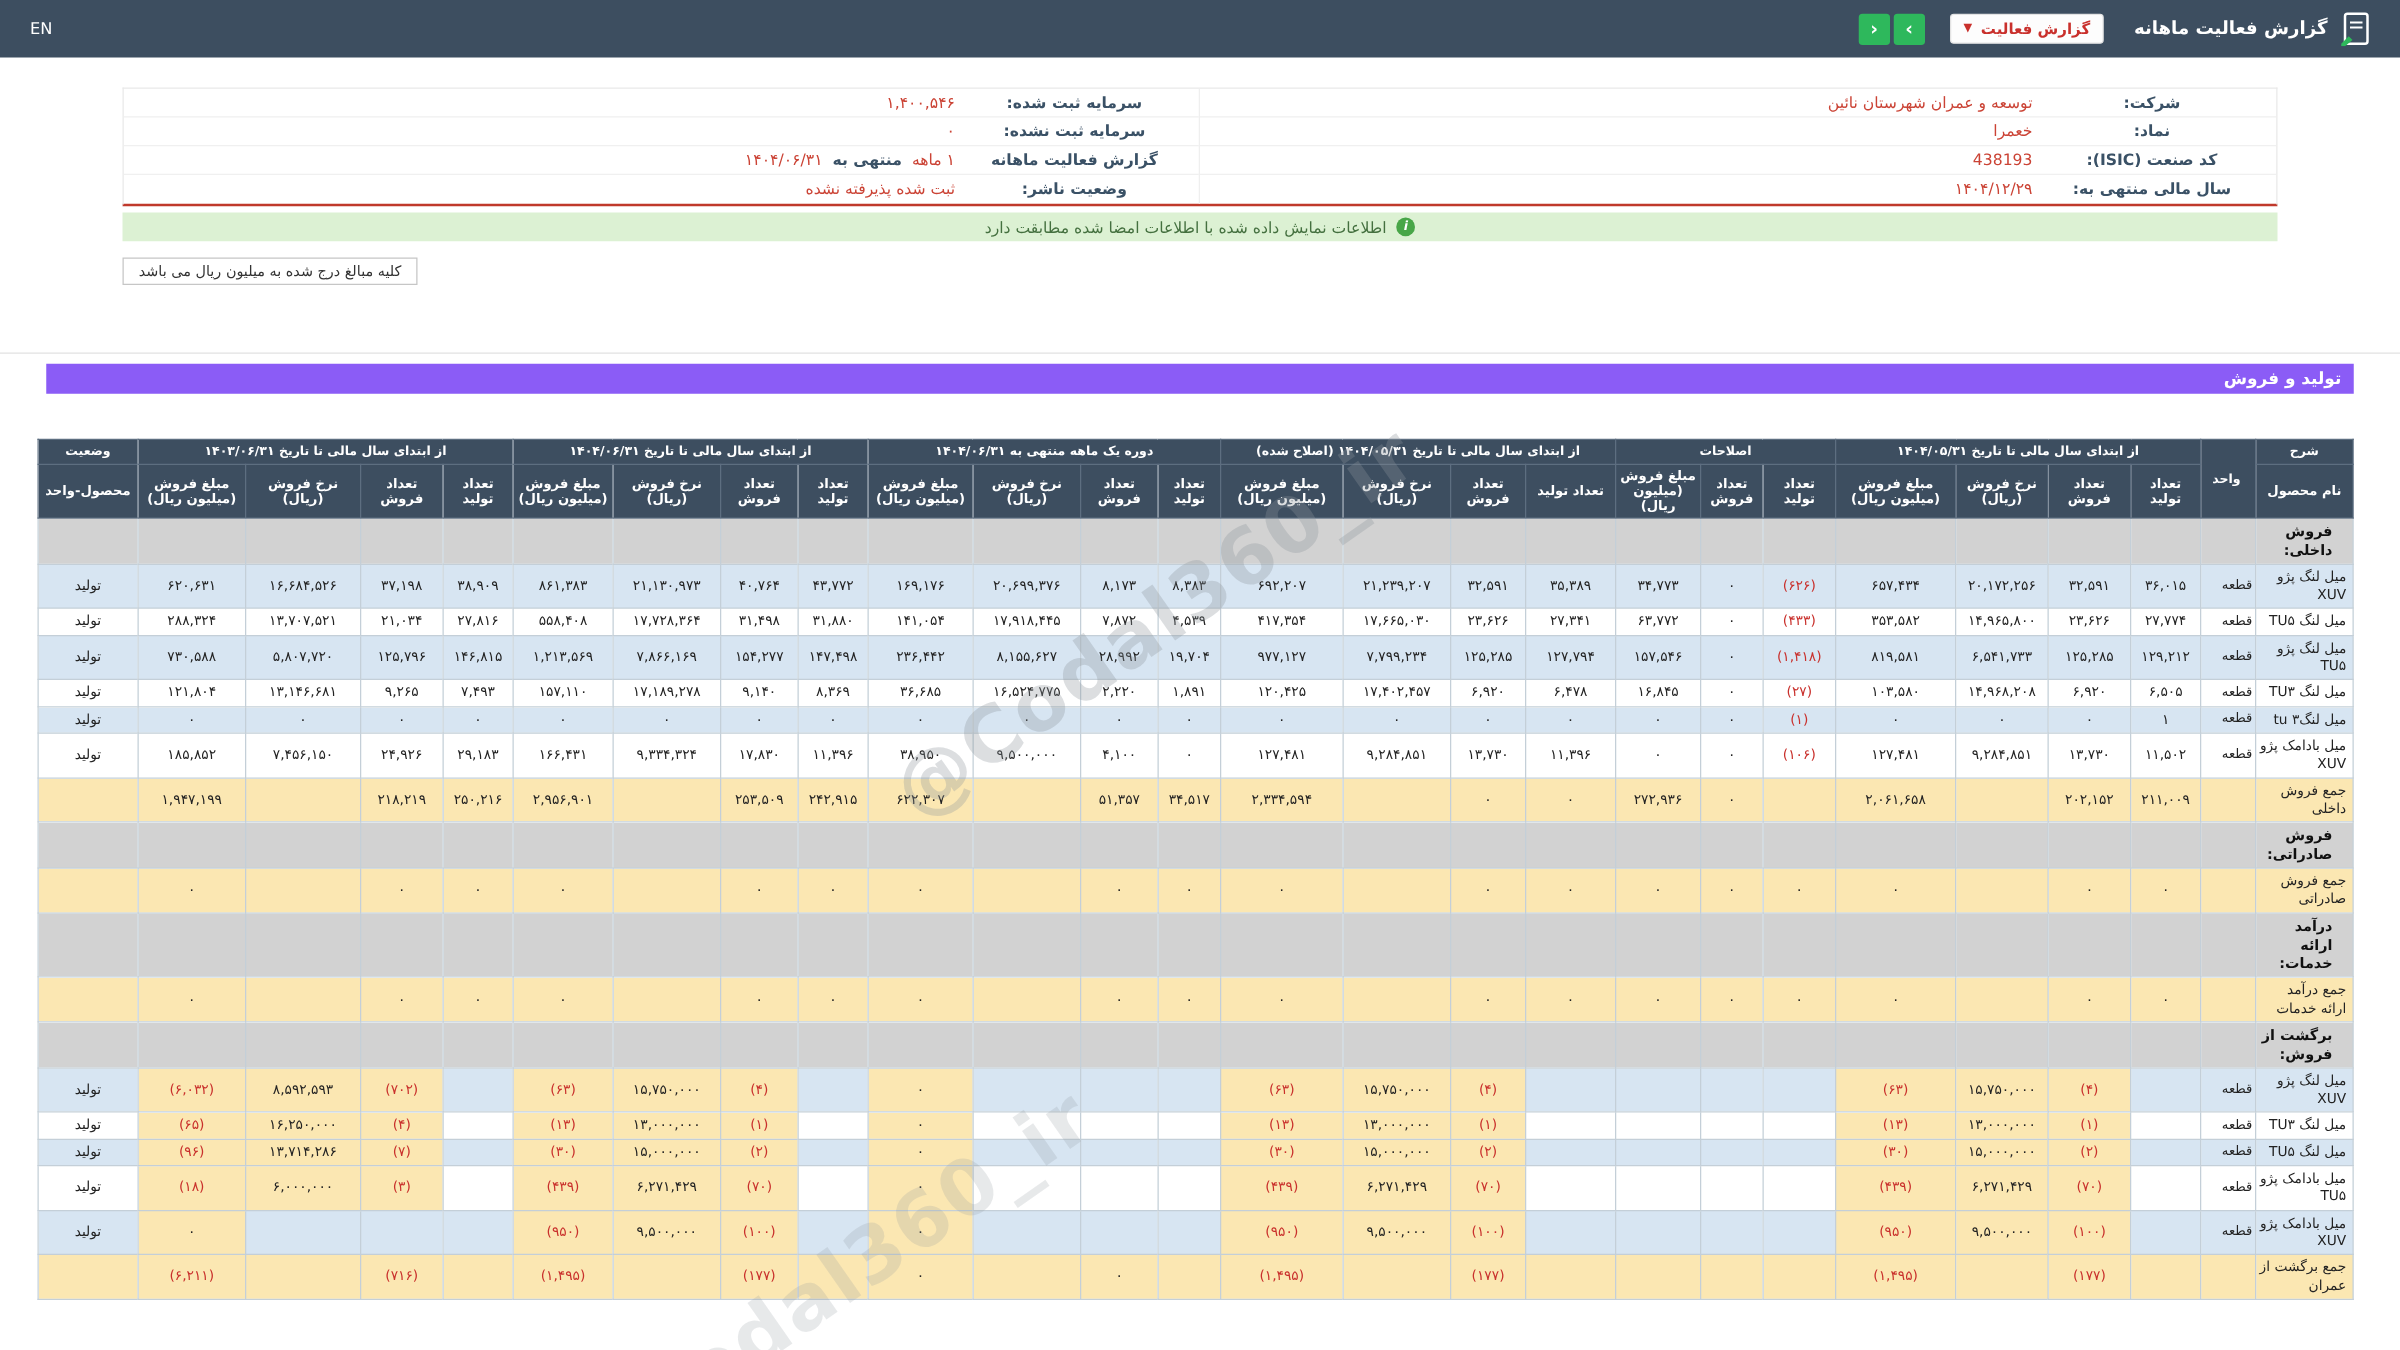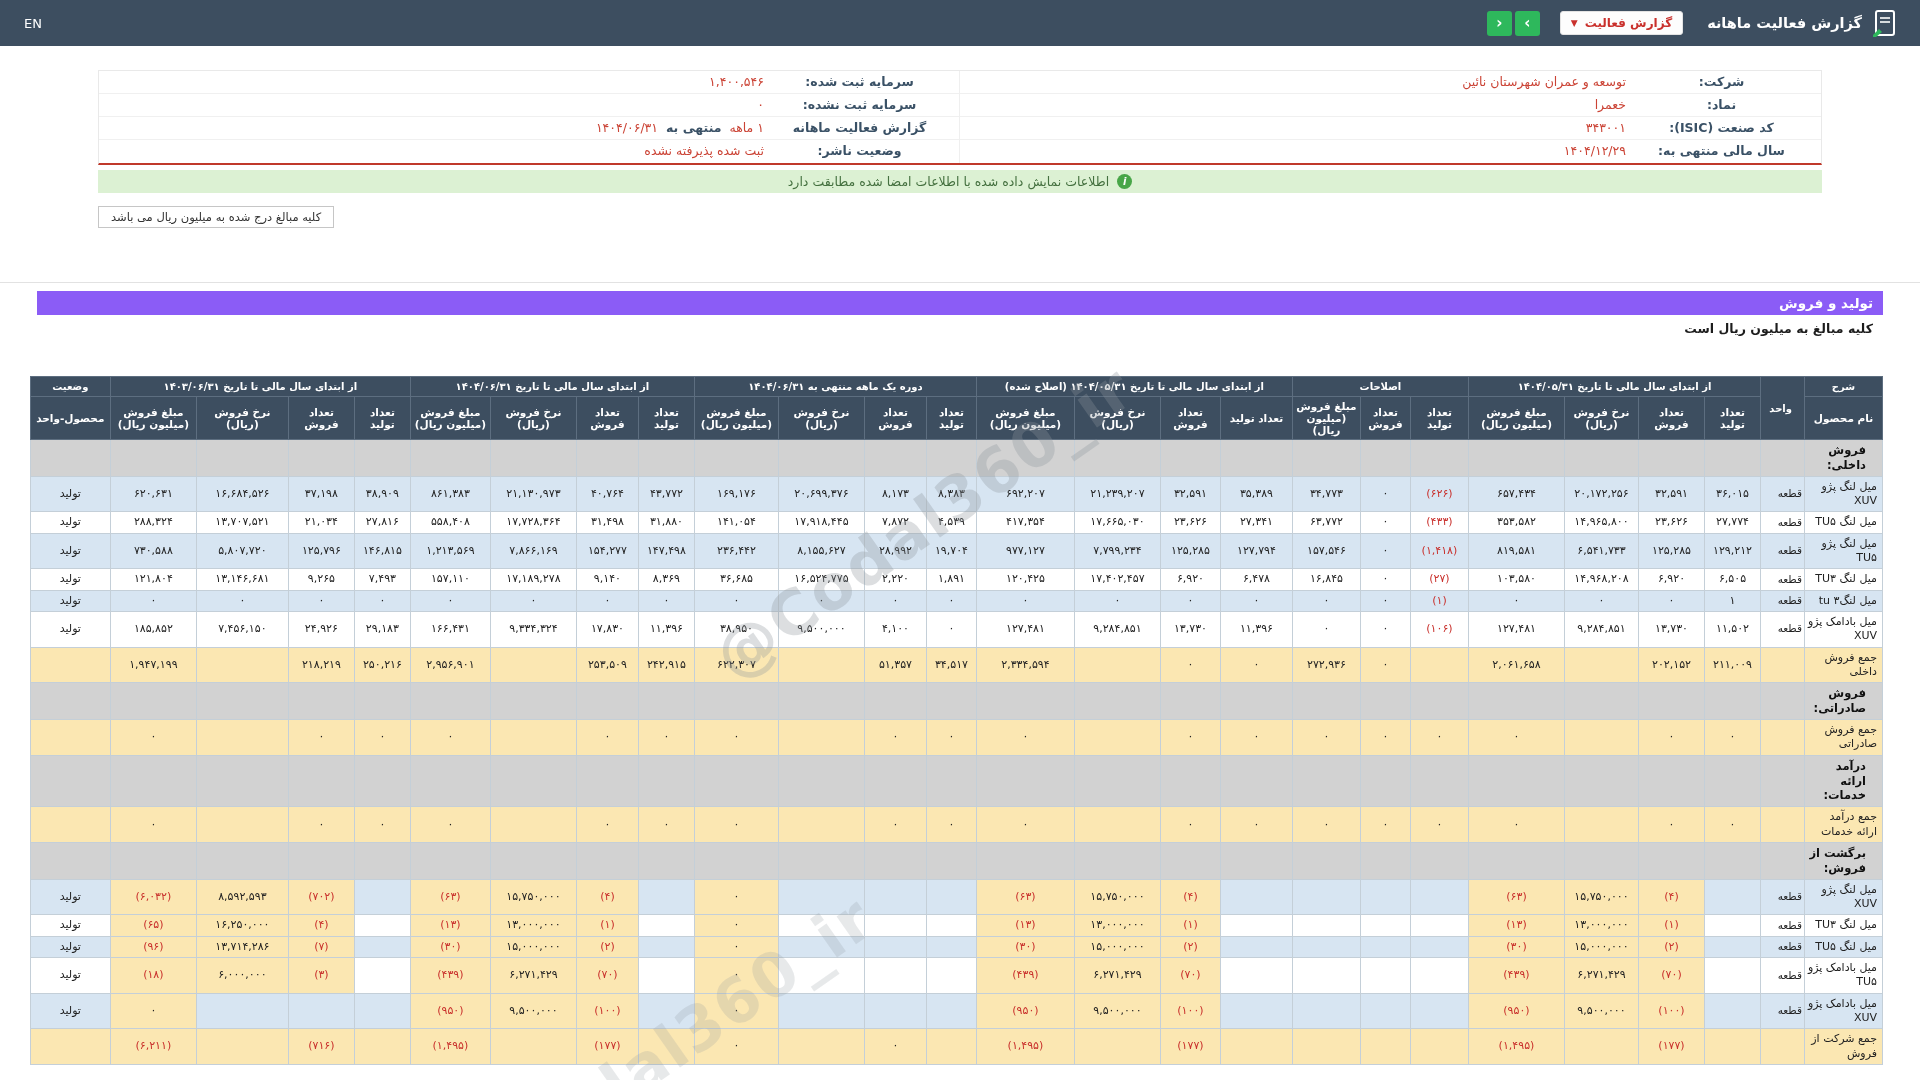--- a/index.html
+++ b/index.html
@@ -129,21 +129,21 @@
       <div class="info-row">
         <span class="info-label first">شرکت:</span>
         <span class="info-value">توسعه و عمران شهرستان نائین</span>
       </div>
       <div class="info-row">
         <span class="info-label first">نماد:</span>
         <span class="info-value">خعمرا</span>
       </div>
       <div class="info-row">
         <span class="info-label first">کد صنعت (ISIC):</span>
-        <span class="info-value">۳۴۳۰۰۱</span>
+        <span class="info-value">438193</span>
       </div>
       <div class="info-row">
         <span class="info-label first">سال مالی منتهی به:</span>
         <span class="info-value">۱۴۰۴/۱۲/۲۹</span>
       </div>
     </div>
   <div class="info-col left">
       <div class="info-row">
         <span class="info-label first">سرمایه ثبت شده:</span>
         <span class="info-value">۱,۴۰۰,۵۴۶</span>
@@ -171,21 +171,20 @@
 </div>
 
 <div class="tab-row">
   <span class="unit-tab">کلیه مبالغ درج شده به میلیون ریال می باشد</span>
 </div>
 
 <div class="divider"></div>
 
 <div class="section-wrap">
   <div class="section-bar">تولید و فروش</div>
-  <div class="section-note">کلیه مبالغ به میلیون ریال است</div>
 
   <div class="table-wrap">
     <div class="watermark wm1">@Codal360_ir</div>
     <div class="watermark wm2">@Codal360_ir</div>
     <table>
       <colgroup>
           <col style="width: 78px;">
           <col style="width: 44px;">
           <col style="width: 56px;">
           <col style="width: 66px;">
@@ -751,21 +750,21 @@
             <td class="num neg yl">(۱۰۰)</td>
             <td class="num yl">۹,۵۰۰,۰۰۰</td>
             <td class="num neg yl">(۹۵۰)</td>
             <td class="num"></td>
             <td class="num"></td>
             <td class="num"></td>
             <td class="num yl">۰</td>
             <td class="status">تولید</td>
           </tr>
           <tr class="total">
-            <td class="name">جمع شرکت از فروش</td>
+            <td class="name">جمع برگشت از عمران</td>
             <td class="unit"></td>
             <td class="num"></td>
             <td class="num neg">(۱۷۷)</td>
             <td class="num"></td>
             <td class="num neg">(۱,۴۹۵)</td>
             <td class="num"></td>
             <td class="num"></td>
             <td class="num"></td>
             <td class="num"></td>
             <td class="num neg">(۱۷۷)</td>

